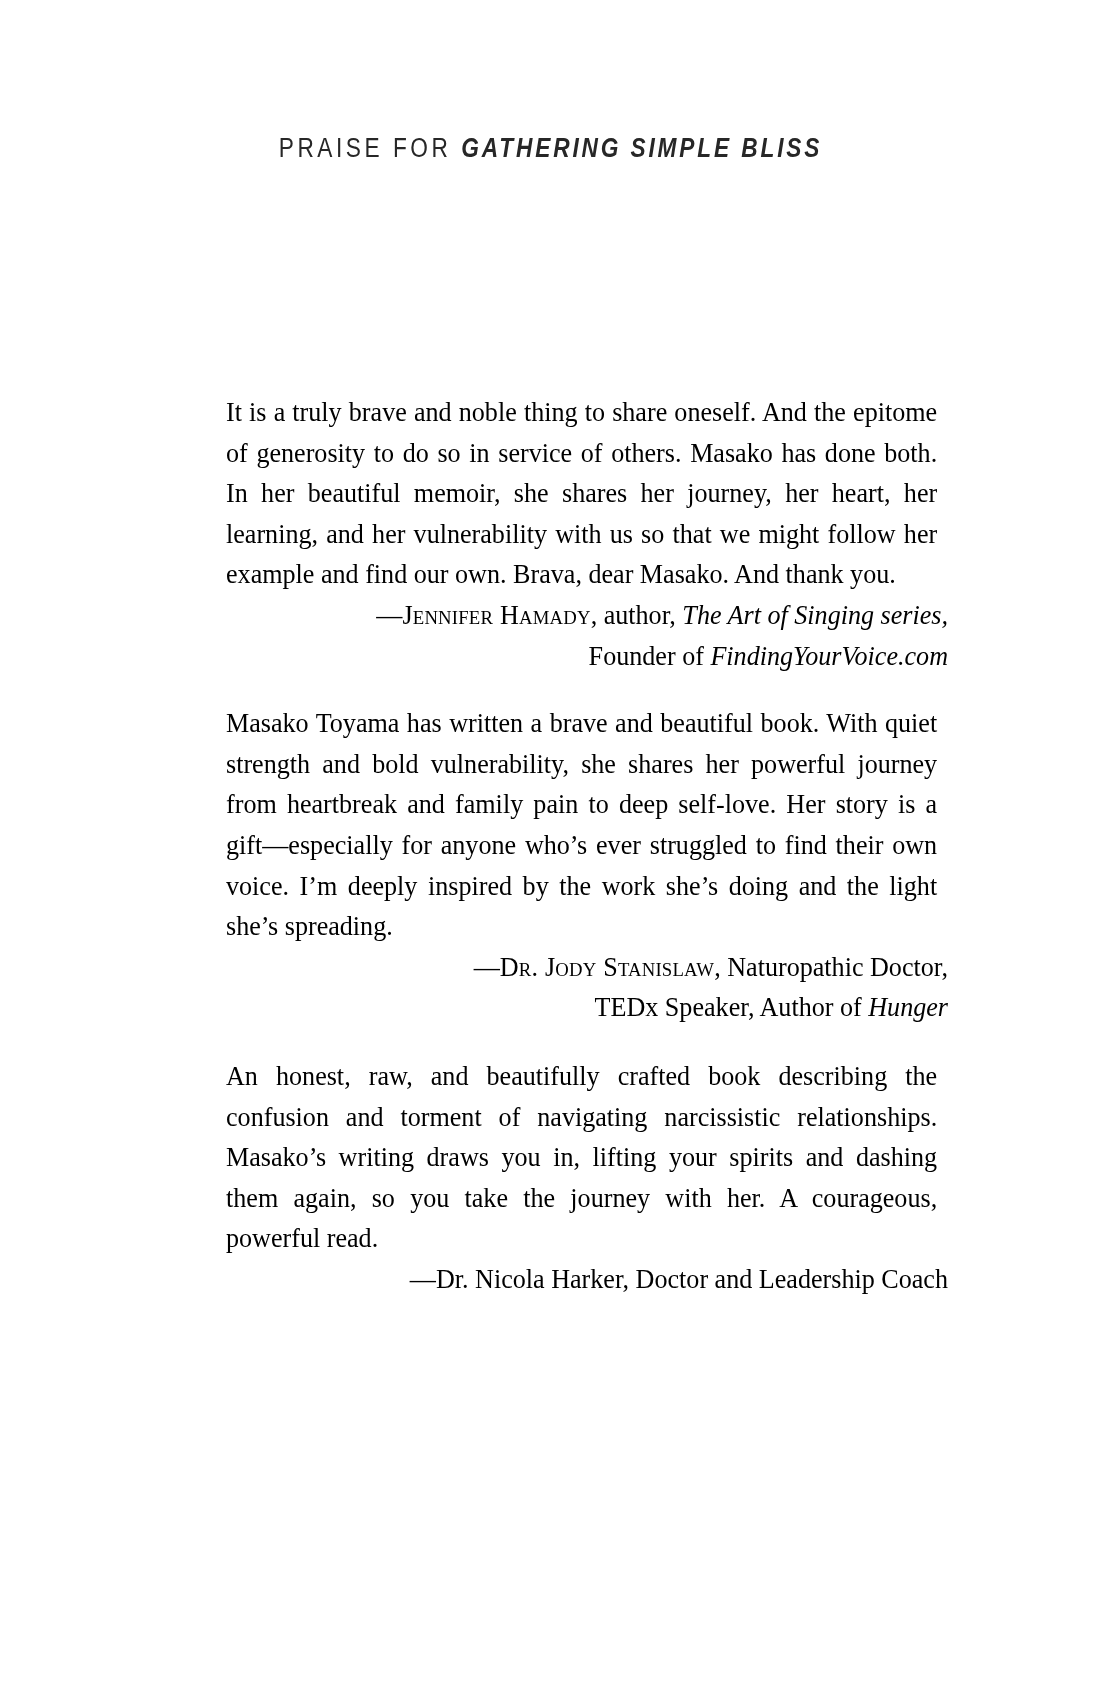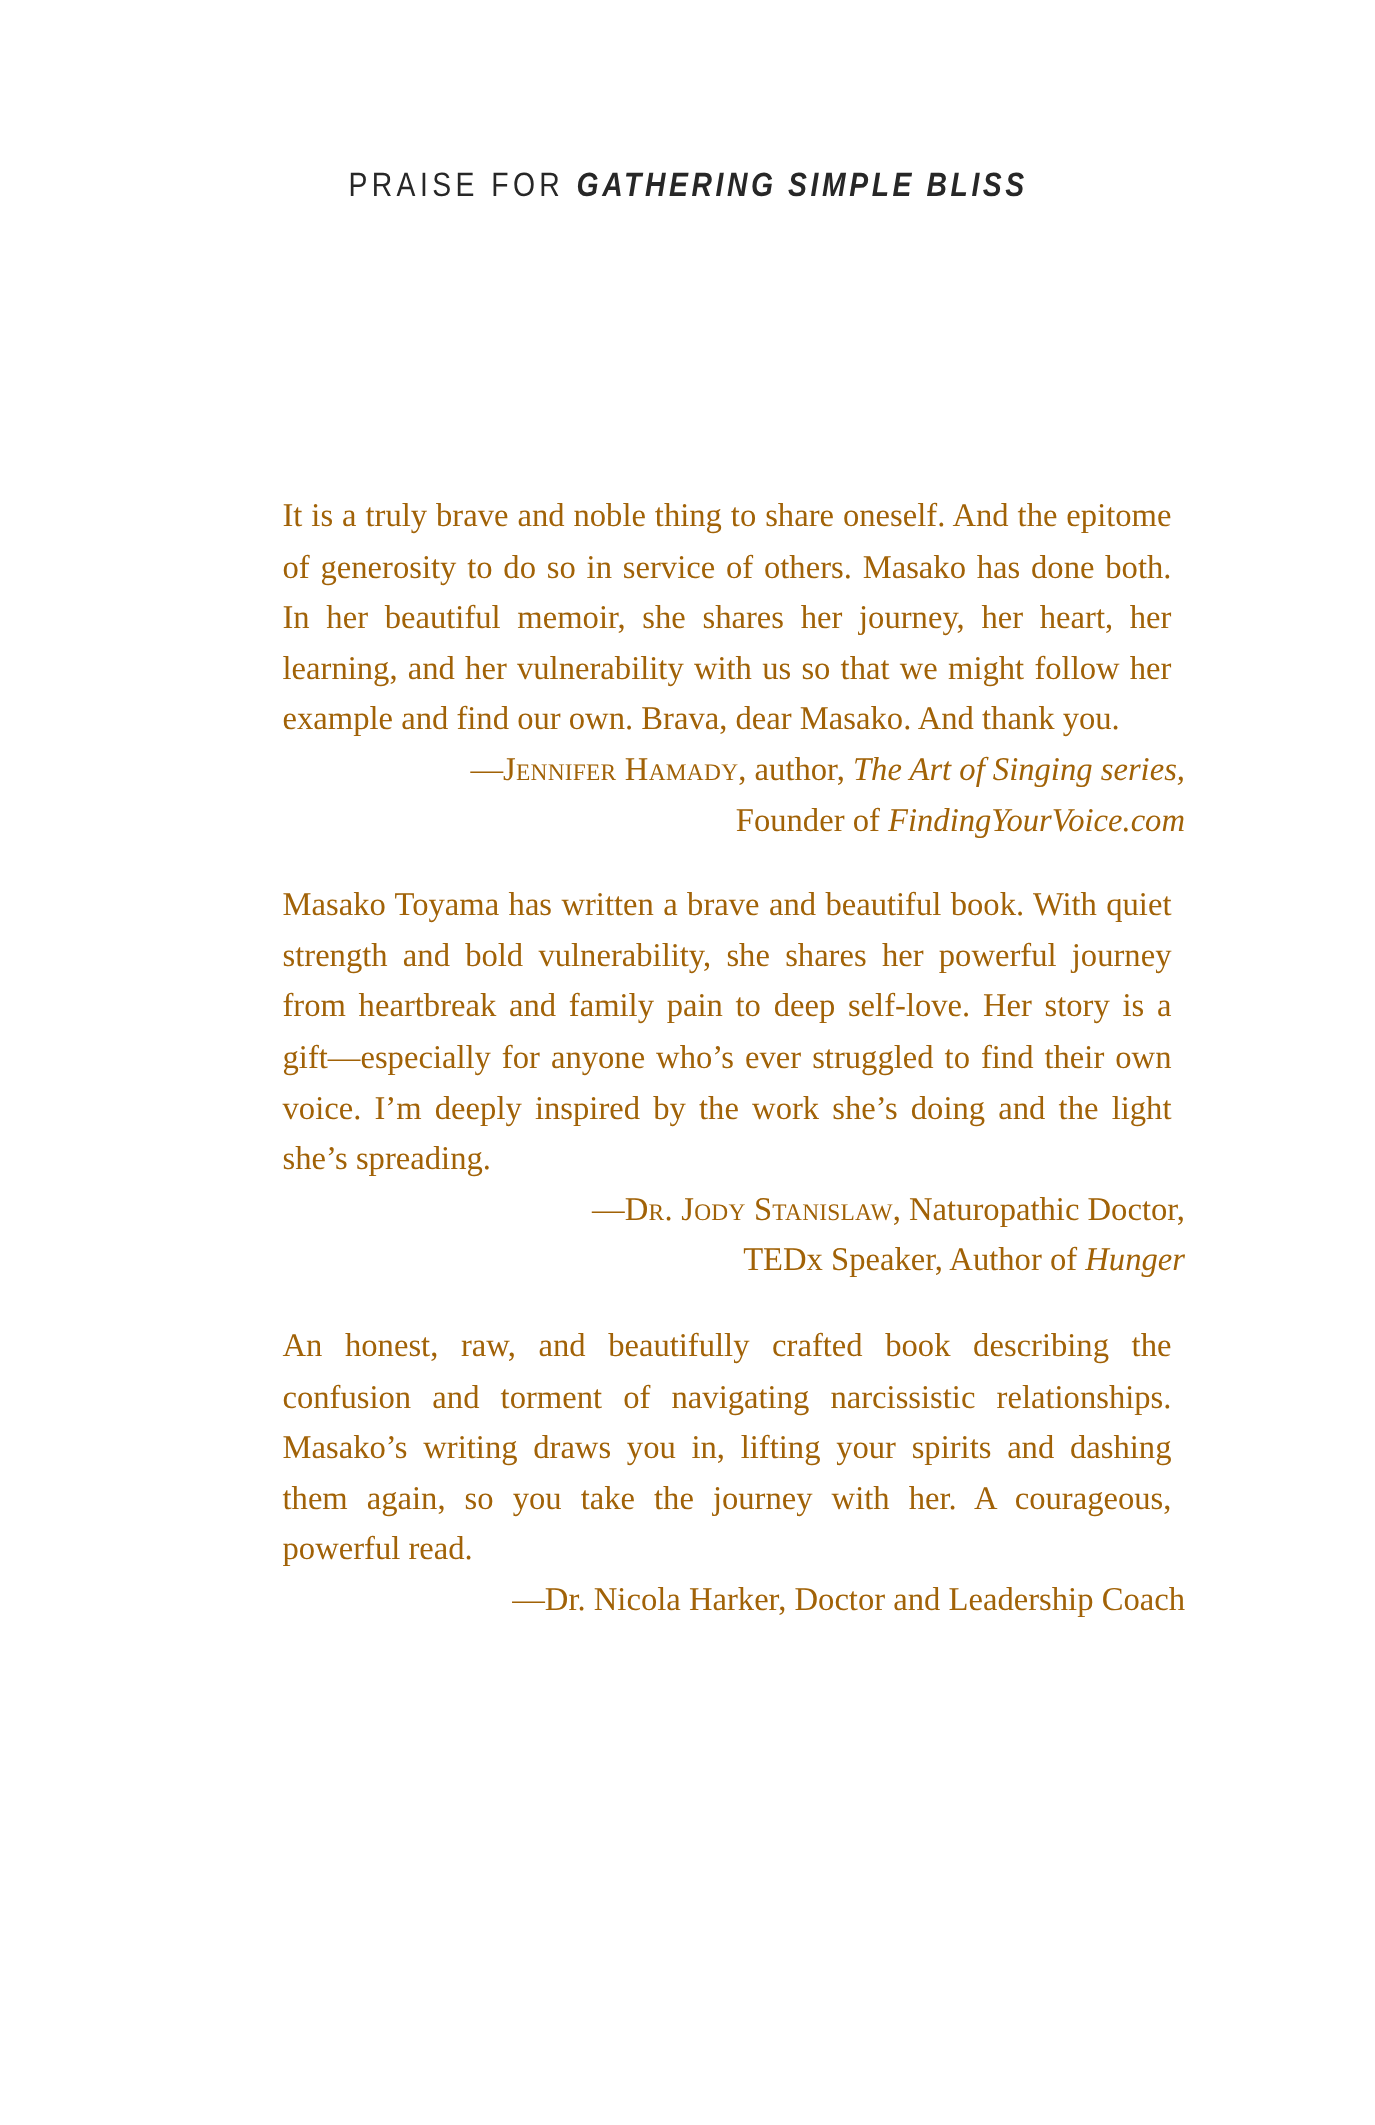--- a/index.html
+++ b/index.html
@@ -40,21 +40,21 @@
     letter-spacing: 3.4px;
   }
 
   
   .textblock {
     position: absolute;
     left: 159px;
     top: 392px;
     width: 722px;
     font-family: "Liberation Serif", serif;
-    color: #a16207;
+    color: #000000;
   }
 
   .quote {
     font-size: 26.5px;
     line-height: 40.6px;
     text-align: justify;
     text-justify: inter-word;
     margin: 0;
     transform: scaleX(0.985);
     transform-origin: left top;

